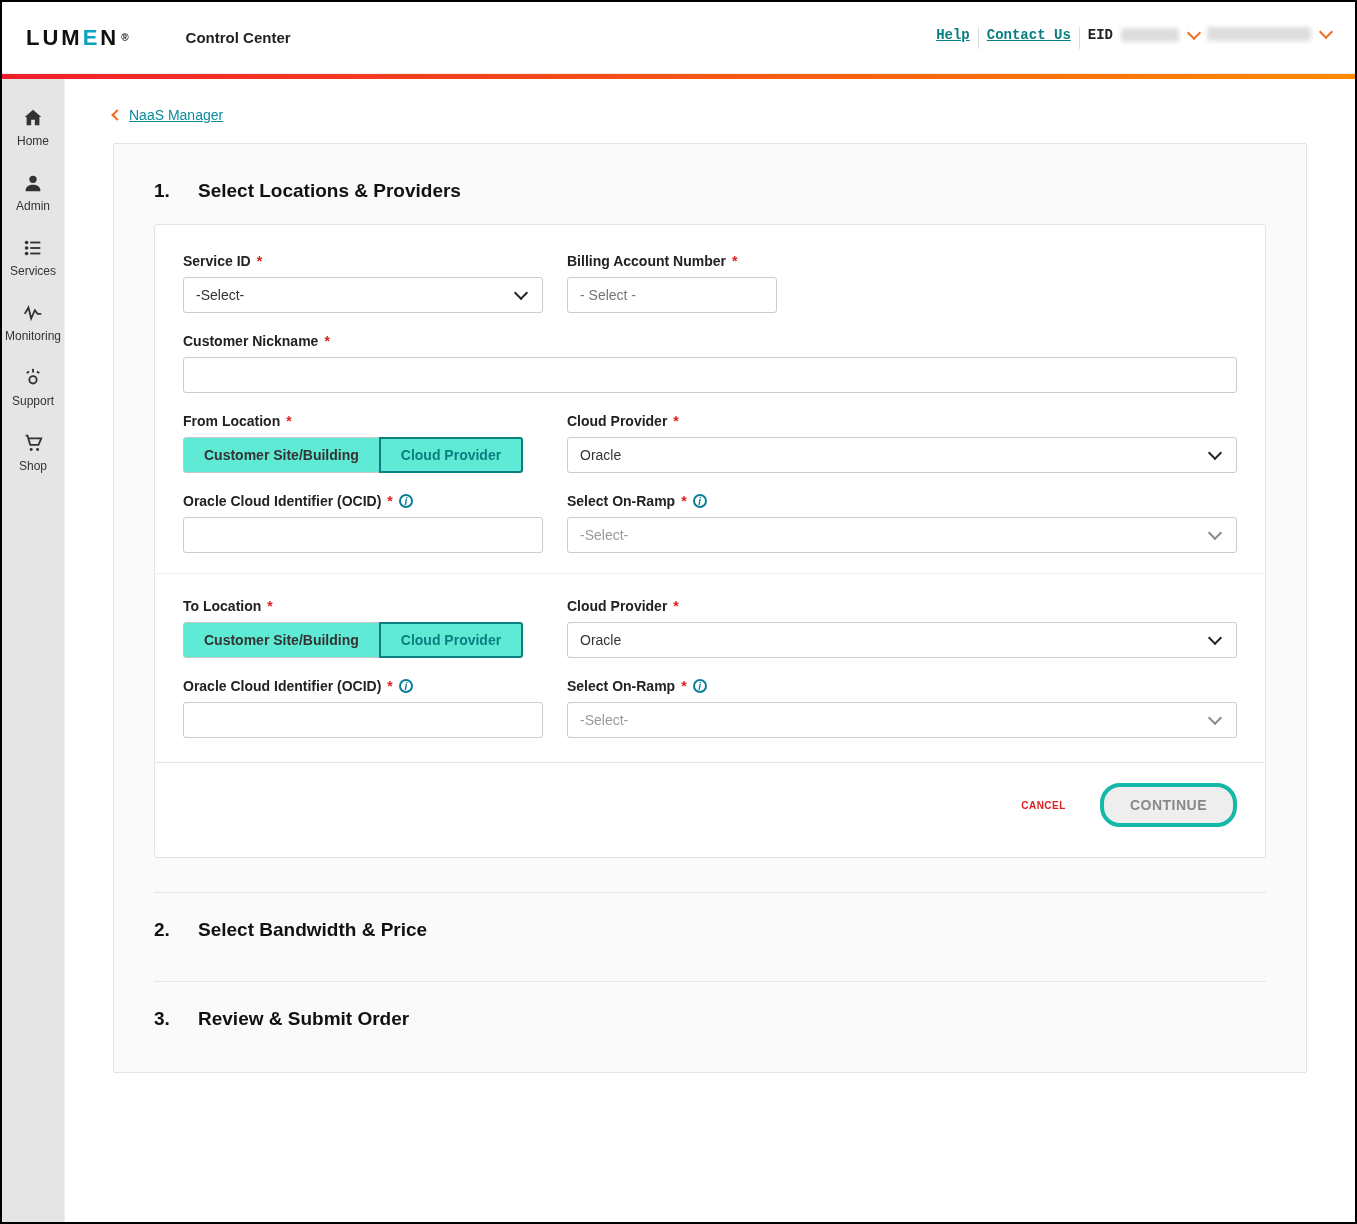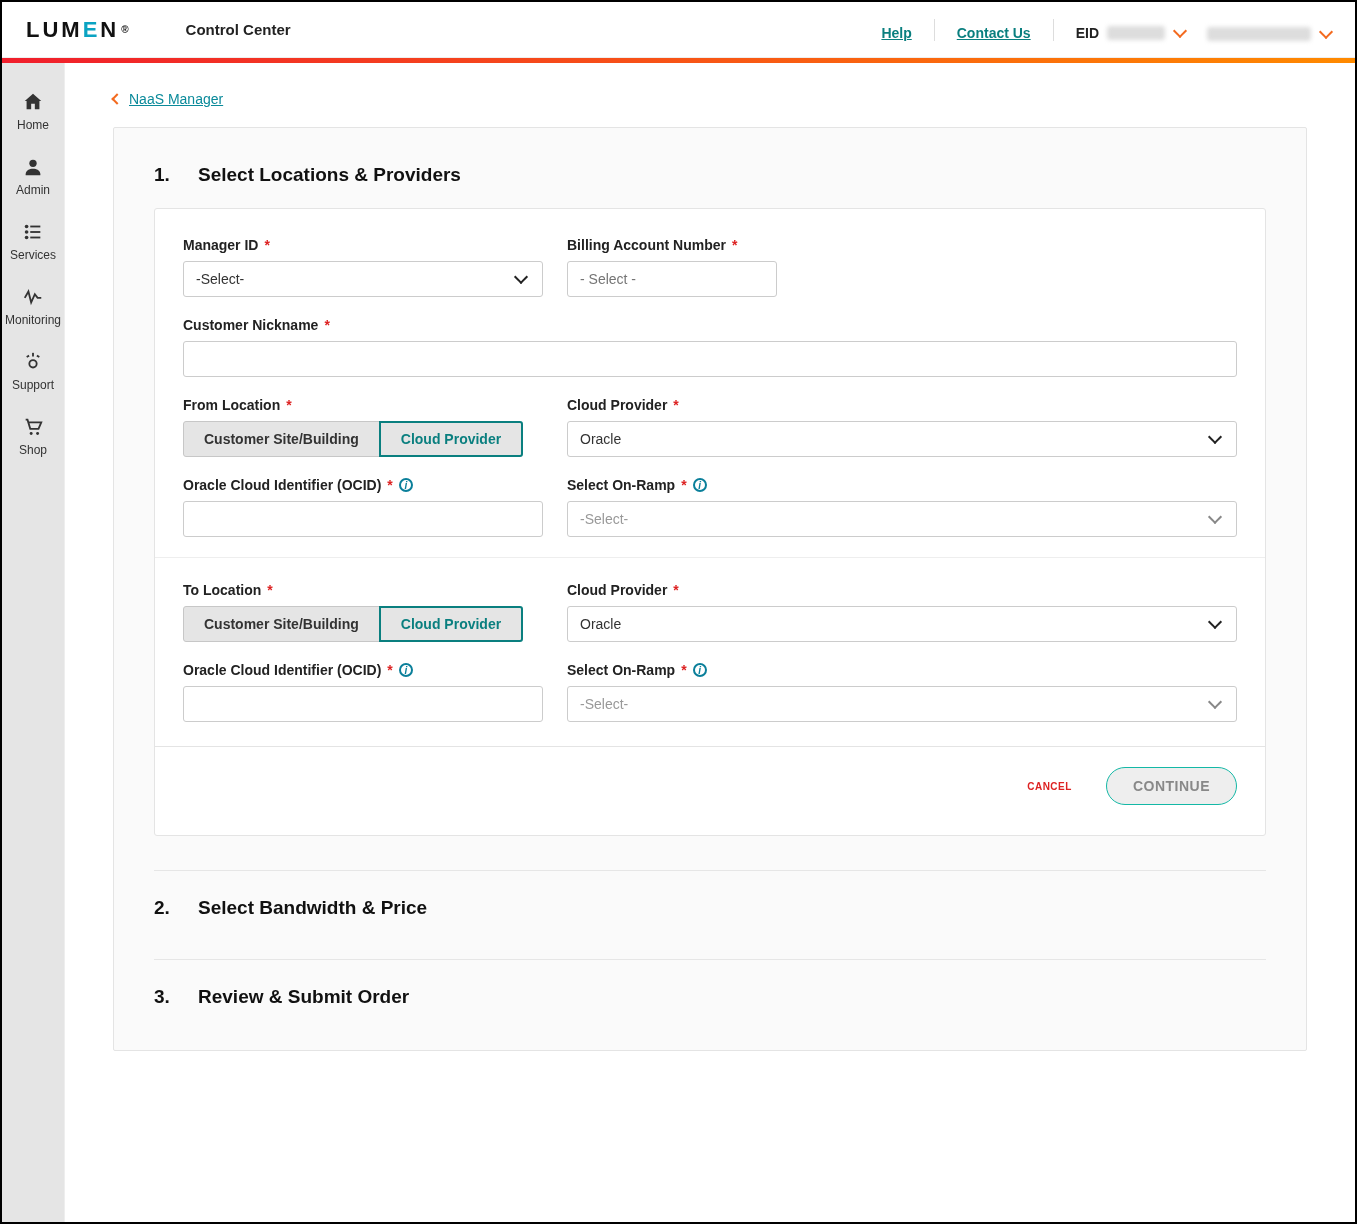--- a/index.html
+++ b/index.html
@@ -1,25 +1,25 @@
 <!DOCTYPE html>
 <html><head>
 <meta charset="utf-8">
 <style>
   * { box-sizing: border-box; }
   html, body { margin:0; padding:0; font-family: Arial, Helvetica, sans-serif; background:#fff; color:#222; }
   .viewport { width:1357px; height:1224px; border:2px solid #000; position:relative; overflow:hidden; }
 
   
-  .topbar { height:56px; display:flex; align-items:center; padding:0 24px; border-bottom:1px solid #eee; }
+  .topbar { height:72px; display:flex; align-items:center; padding:0 24px; border-bottom:1px solid #eee; }
   .logo { font-weight:800; letter-spacing:3px; font-size:22px; color:#111; display:flex; align-items:center; }
   .logo .e { color:#0aa3c2; }
   .logo sup { font-size:10px; margin-left:2px; }
   .app-title { margin-left:54px; font-weight:700; font-size:15px; color:#222;text-align:right; }
-  .top-right { margin-left:auto; display:flex; align-items:flex-end; gap:22px; font-size:14px; }
+  .top-right { margin-left:auto; display:flex; align-items:flex-start; gap:8px; font-size:14px;font-family:Liberation Mono, monospace; }
   .top-link { color:#0a7f7f; font-weight:700; text-decoration:underline; cursor:pointer; }
   .vdiv { width:1px; height:22px; background:#ddd; }
   .eid-group { display:flex; align-items:center; gap:8px; font-weight:700; color:#222; }
   .blur-box { display:inline-block; height:14px; background:#ddd; border-radius:3px; filter:blur(2px); }
   .chev { width:10px; height:10px; border-right:2px solid #f36a1f; border-bottom:2px solid #f36a1f; transform:rotate(45deg); display:inline-block; margin-left:2px; margin-bottom:3px; }
 
   
   .stripe { height:5px; background:linear-gradient(90deg,#f01e2c 0%, #ff8a00 100%); }
 
   
@@ -58,32 +58,32 @@
     width:100%; height:36px; border:1px solid #ccc; border-radius:3px; background:#fff;
     padding:0 12px; font-size:14px; color:#333; display:flex; align-items:center; justify-content:space-between;
   }
   .text-input { display:block; }
   .placeholder { color:#999; }
   .caret { width:10px; height:10px; border-right:2px solid #222; border-bottom:2px solid #222; transform:rotate(45deg); margin-right:4px; margin-top:-4px; }
   .caret.light { border-color:#888; }
 
   .toggle-group { display:flex; }
   .toggle-btn {
-    border:1px solid #c7c7c7; background:#e5e5e5; height:36px; padding:0 20px; font-size:14px; font-weight:700;
+    border:1px solid #c7c7c7; background:#5eead4; height:36px; padding:0 20px; font-size:14px; font-weight:700;
     color:#333; cursor:pointer; display:flex; align-items:center;
   }
   .toggle-btn.left { border-radius:3px 0 0 3px; }
   .toggle-btn.right { border-radius:0 3px 3px 0; margin-left:-1px; }
   .toggle-btn.active { border:2px solid #0a7f7f; color:#0a7f7f; z-index:1; }
 
   .divider { height:1px; background:#eee; margin:14px -28px 24px -28px; }
 
   .card-footer { border-top:1px solid #e4e4e4; margin:24px -28px 0 -28px; padding:20px 28px 22px; display:flex; justify-content:flex-end; align-items:center; gap:28px; }
   .btn-cancel { color:#d22; font-weight:800; letter-spacing:0.5px; font-size:10px; background:none; border:none; cursor:pointer; }
-  .btn-continue { background:#eee; color:#888; font-weight:800; letter-spacing:0.5px; font-size:14px; border:1px solid #14b8a6; border-radius:20px; padding:10px 26px; cursor:default; }
+  .btn-continue { background:#eee; color:#888; font-weight:800; letter-spacing:0.5px; font-size:14px; border:4px solid #14b8a6; border-radius:20px; padding:10px 26px; cursor:default; }
 
   .step-sep { height:1px; background:#e6e6e6; margin:34px 0 22px; }
   .future-step { display:flex; align-items:center; gap:26px; padding:4px 0 6px; }
 </style>
 </head>
 <body>
 
 <div class="viewport">
 
   <div class="topbar">
@@ -176,21 +176,21 @@
         <div class="step-head">
           <span class="step-num">1.</span>
           <span class="step-title">Select Locations &amp; Providers</span>
         </div>
 
         <div class="card">
 
           <div class="form-row">
             <div class="form-col narrow">
               <div class="label">
-                <span>Manager ID</span>
+                <span>Service ID</span>
                   <span class="req">*</span>
               </div>
               <div class="select">
                 <span>-Select-</span>
                 <span class="caret"></span>
               </div>
             </div>
             <div class="form-col short">
               <div class="label">
                 <span>Billing Account Number</span>

